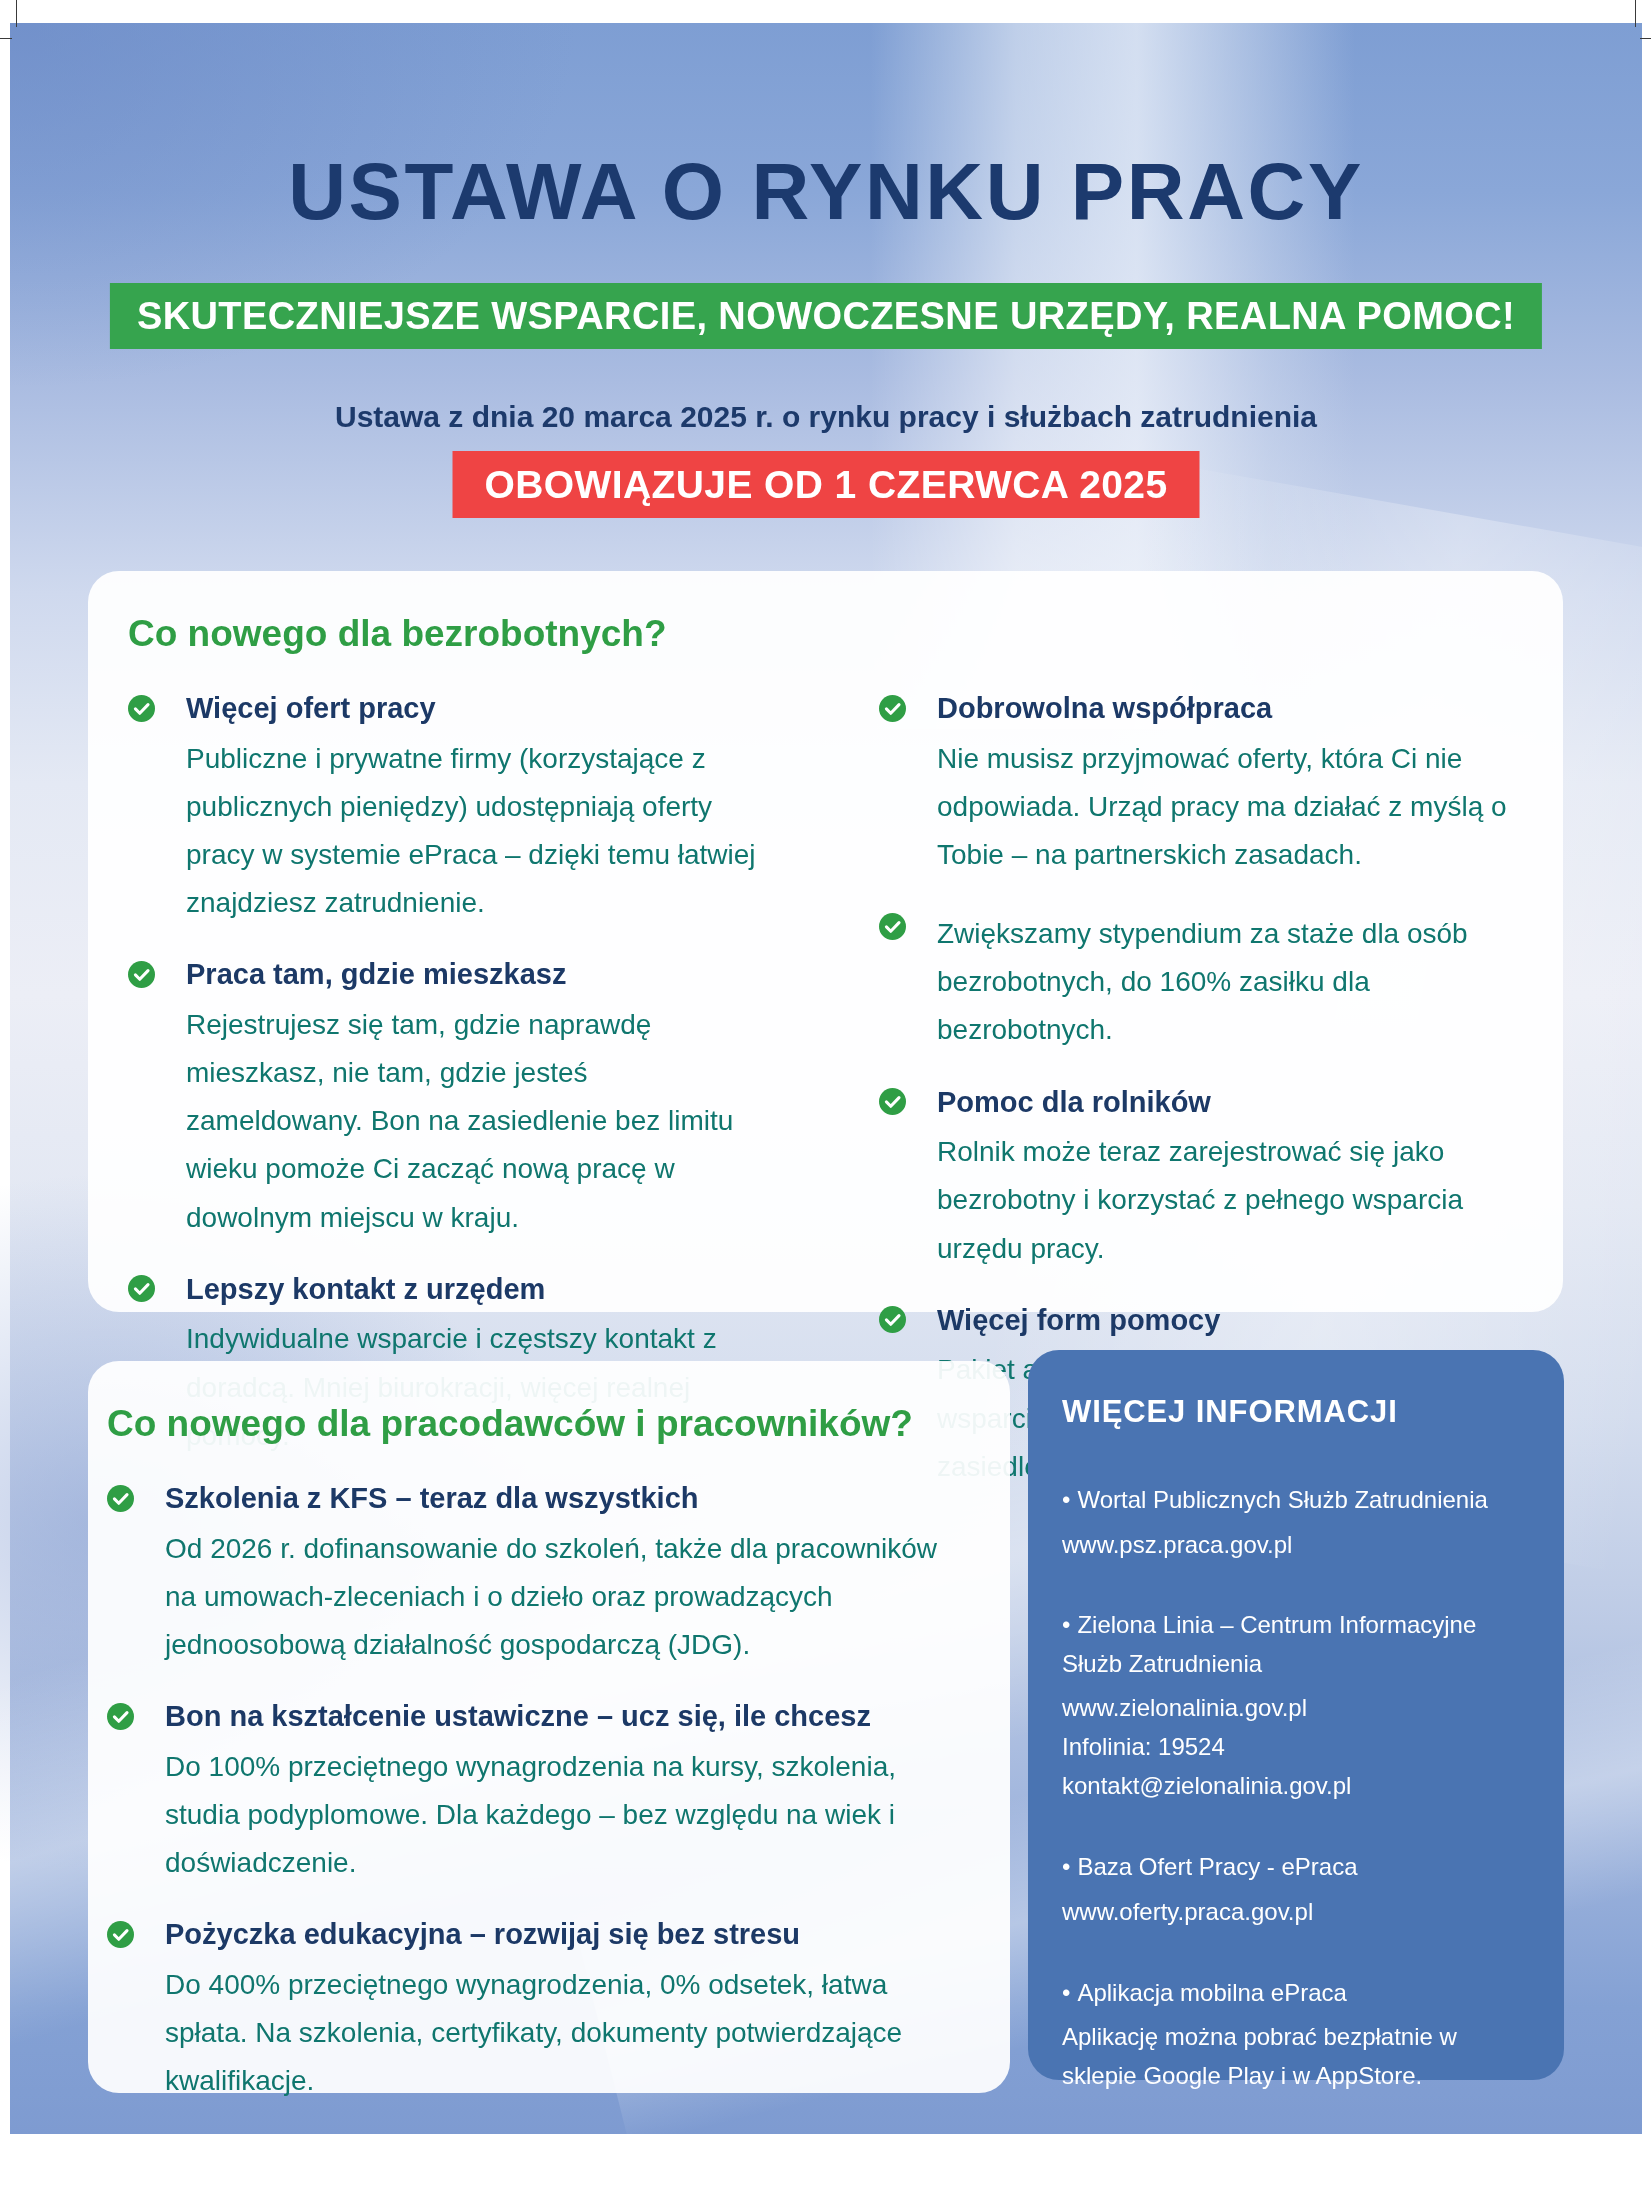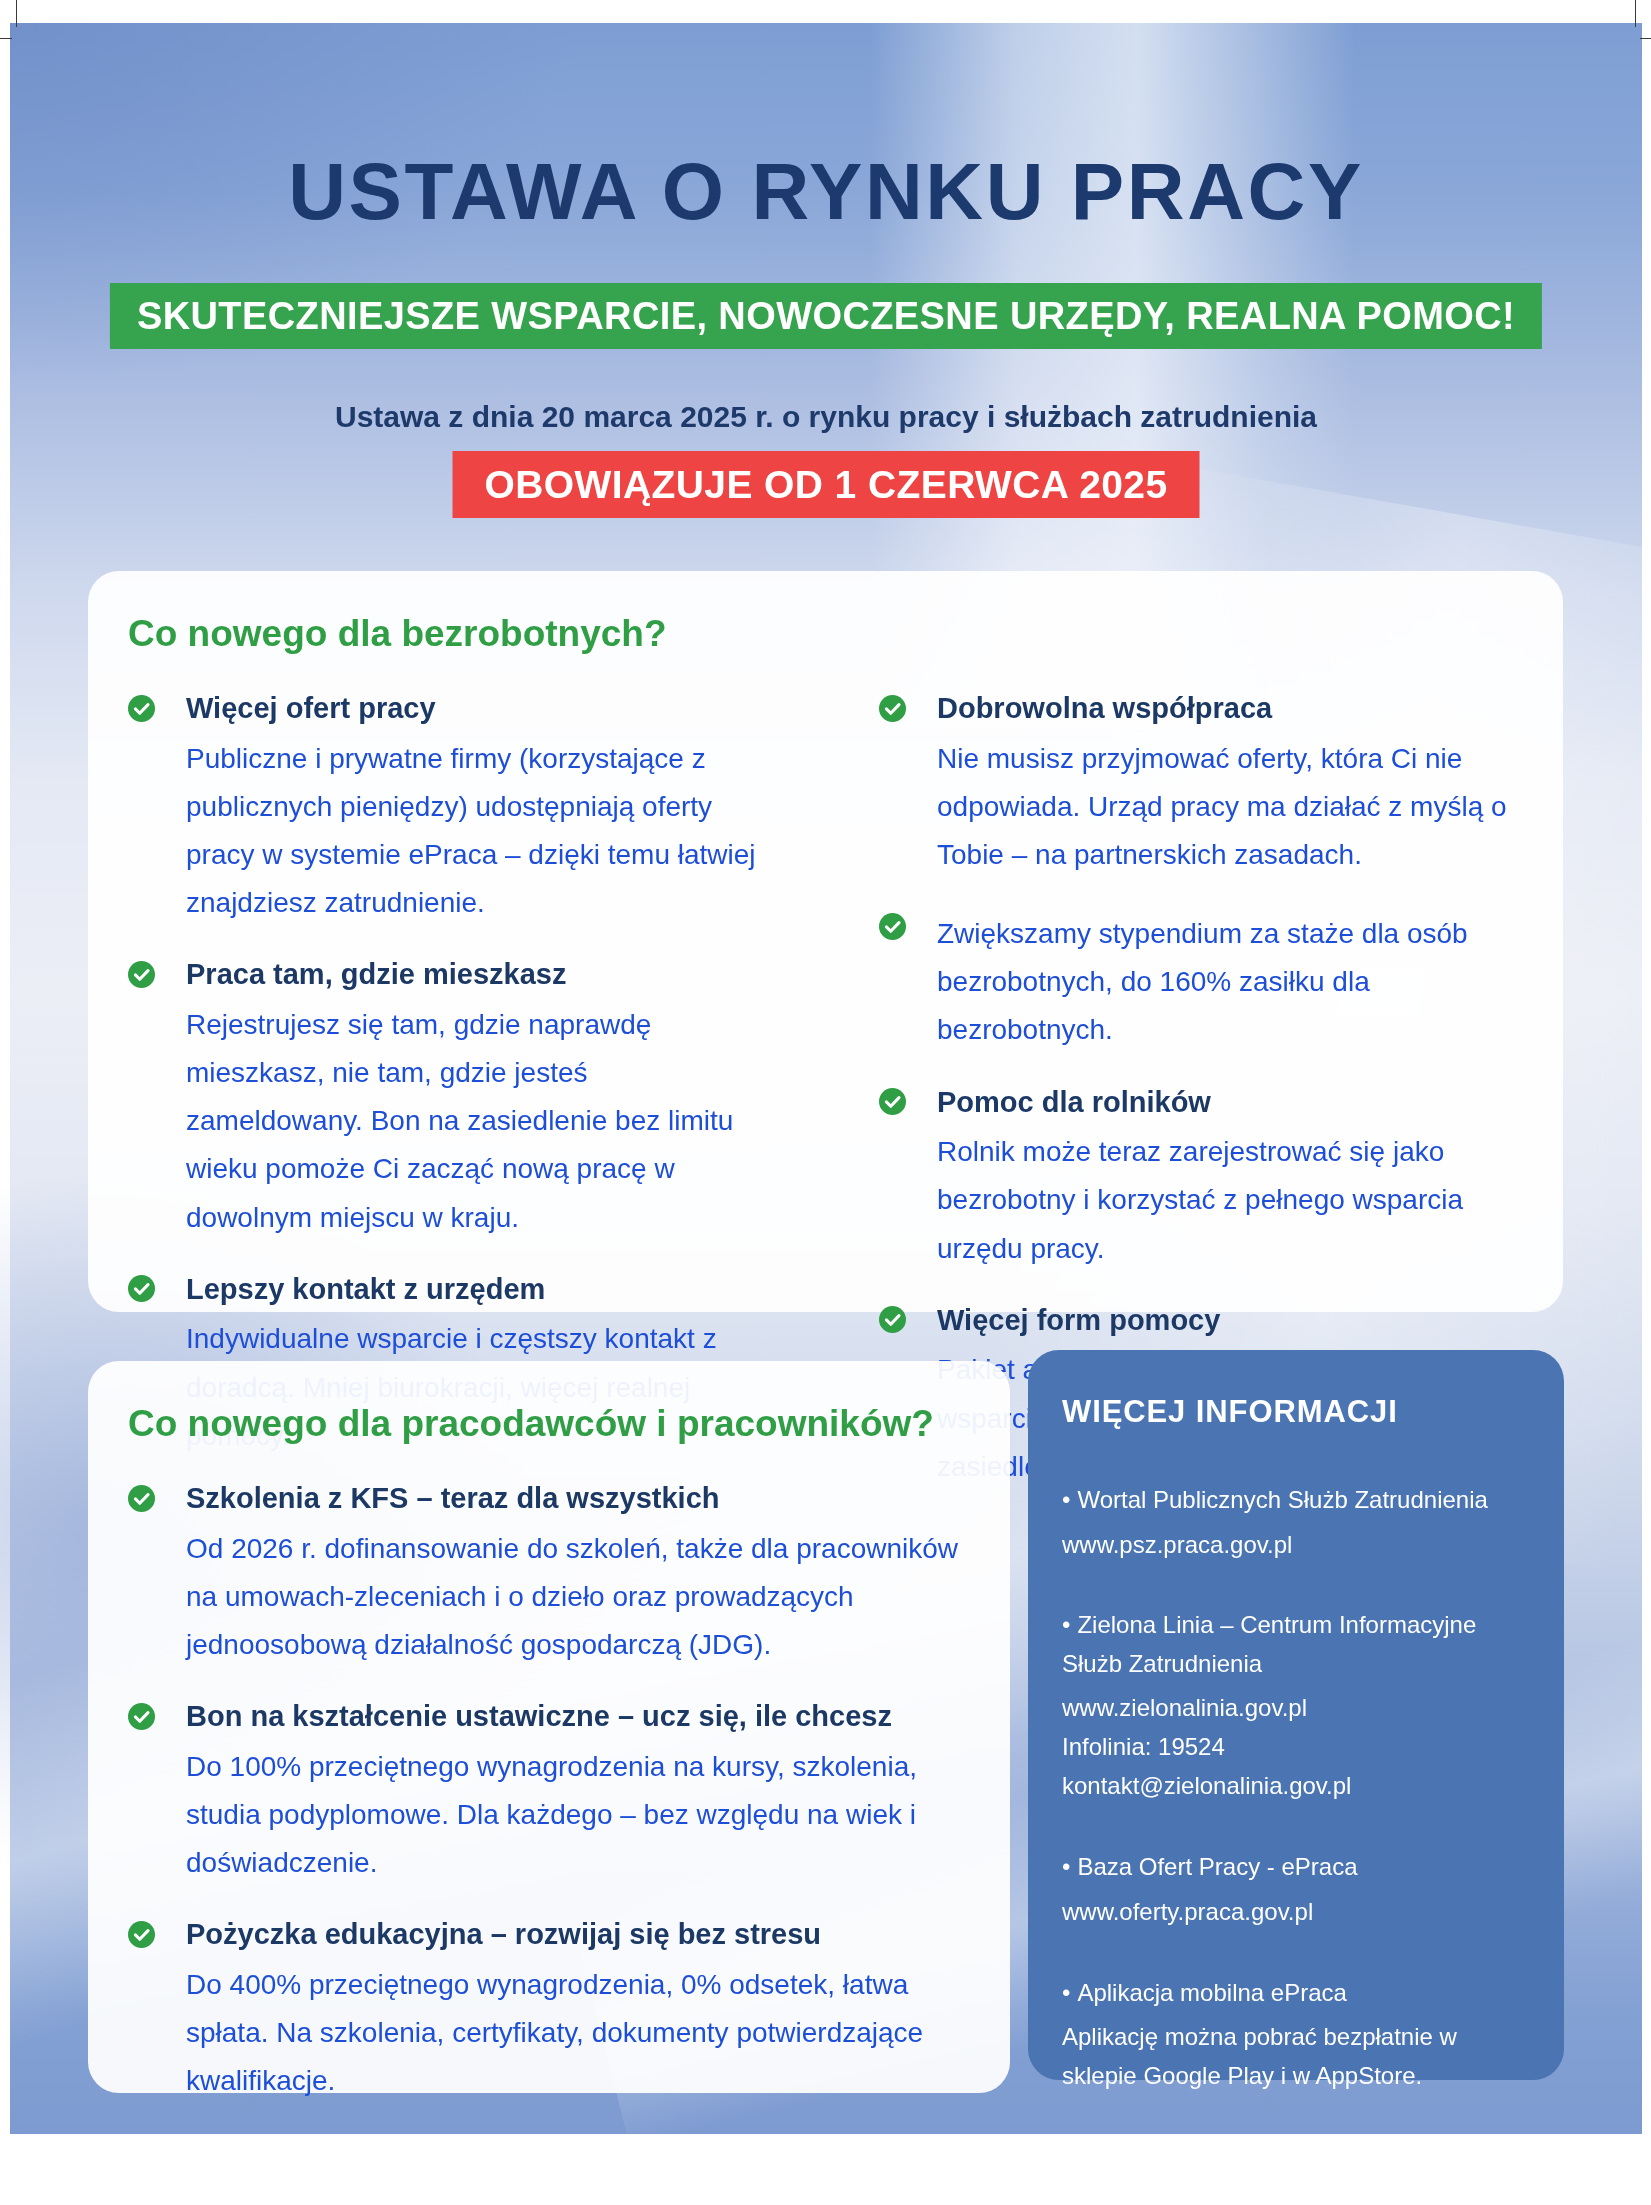--- a/index.html
+++ b/index.html
@@ -47,29 +47,29 @@
   .navy-banner{
     position:absolute;top:451px;left:50%;transform:translateX(-50%);
     background:#ef4444;color:#ffffff;font-size:39px;font-weight:700;
     padding:11.5px 32px;letter-spacing:0.4px;white-space:nowrap;
   }
   
   .card{
     position:absolute;background:rgba(255,255,255,.93);border-radius:31px;
   }
   .card1{left:88px;top:571px;width:1475px;height:741px;padding:42px 40px;box-sizing:border-box;}
-  .card2{left:88px;top:1361px;width:922px;height:732px;padding:42px 40px;box-sizing:border-box;}
+  .card2{left:88px;top:1361px;width:922px;height:732px;padding:42px 19px;box-sizing:border-box;}
   .card-heading{font-size:37px;font-weight:700;color:#2f9e45;margin:0 0 37px 0;white-space:nowrap;}
   .cols{display:flex;justify-content:space-between;}
   .col{width:644px;}
   .item{display:flex;gap:31px;margin-bottom:31px;}
   .check{flex:0 0 27px;margin-top:2.6px;}
   .check svg{display:block;}
   .item-title{font-size:29px;font-weight:800;color:#1c3966;margin-bottom:9.7px;}
-  .item-body{font-size:28px;color:#1d4ed8;line-height:1.72;}
+  .item-body{font-size:28px;color:#0f766e;line-height:1.72;}
   .card2 .item-body{width:807px;}
   
   .info-box{
     position:absolute;left:1028px;top:1350px;width:536px;height:730px;
     background:#4a74b2;border-radius:31px;padding:44px 34px;box-sizing:border-box;color:#ffffff;
   }
   .info-heading{font-size:31px;font-weight:800;letter-spacing:0.9px;margin:0 0 51px 0;}
   .info-entry{margin-bottom:42px;}
   .info-title{font-size:24px;font-weight:400;line-height:1.6;white-space:pre-line;margin-bottom:6.2px;}
   .info-title .bullet{margin-right:7px;}

